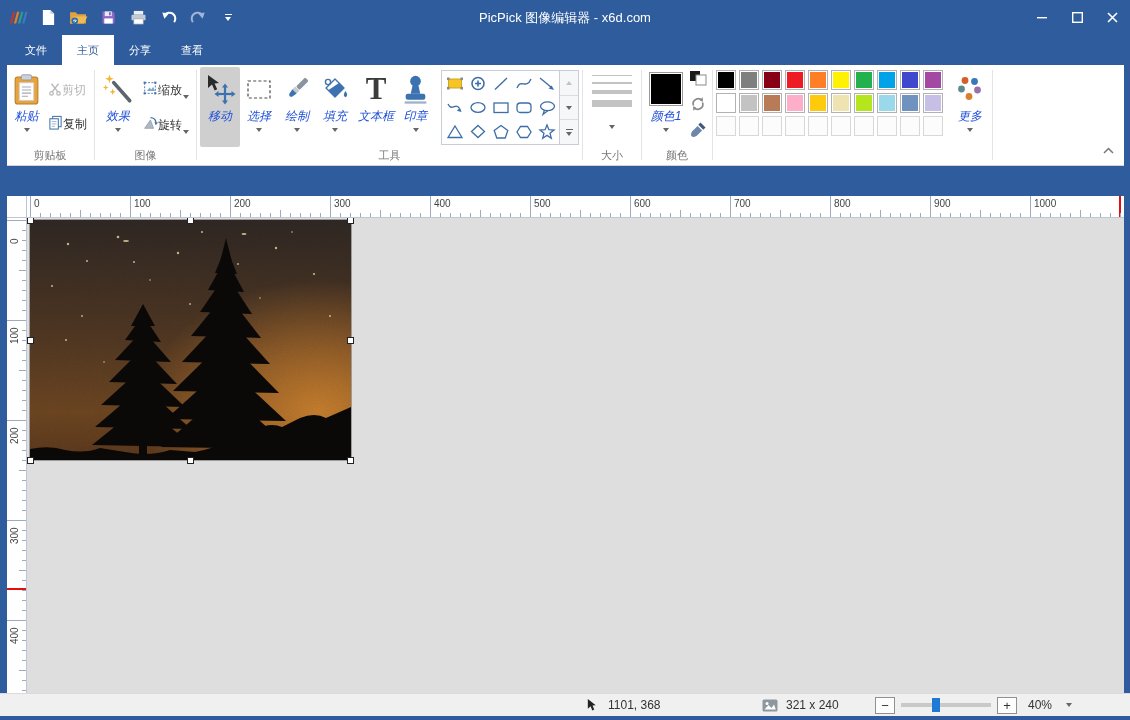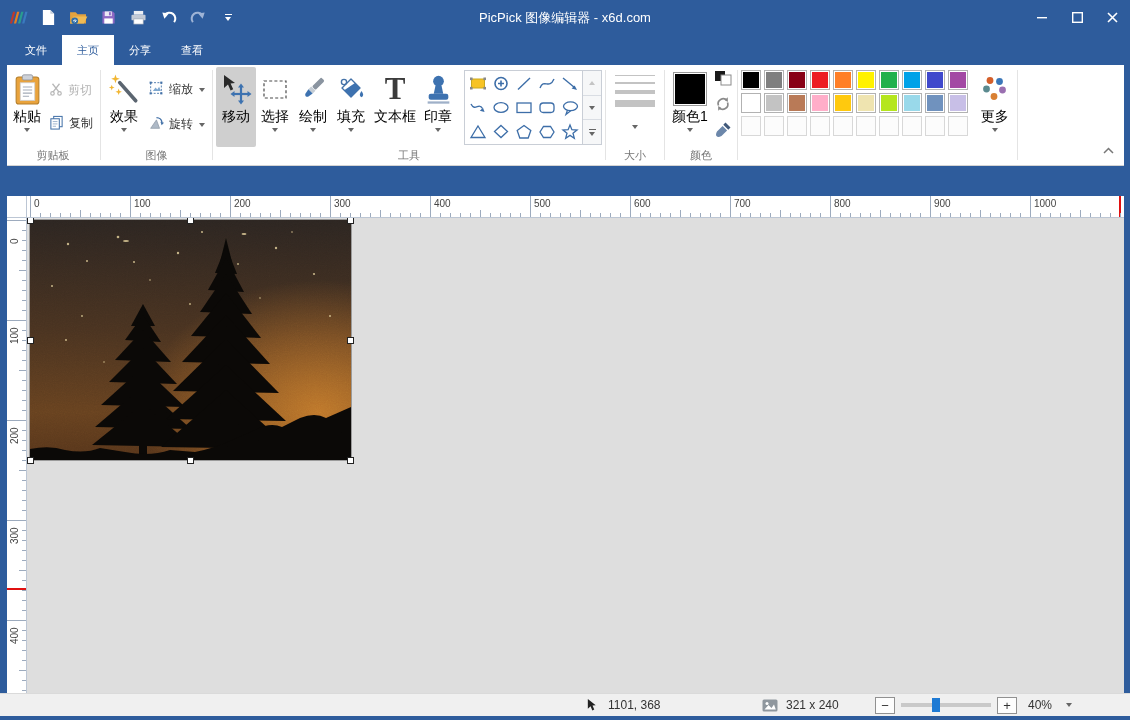--- a/index.html
+++ b/index.html
@@ -21,24 +21,24 @@
 
   
   .ribbon { position:absolute; top:65px; left:7px; width:1117px; height:101px; background:#fff; border-bottom:1px solid #d4d4d4; display:flex; }
   .rgroup { display:flex; flex-direction:column; padding:2px 2px 0; }
   .gcontent { display:flex; align-items:flex-start; height:82px; }
   .glabel { height:16px; line-height:13px; text-align:center; font-size:11px; color:#777; }
   .rsep { width:1px; background:#e4e4e4; margin:5px 1px; }
   .bigbtn { display:flex; flex-direction:column; align-items:center; height:80px; padding:3px 4px 0; border-radius:2px; }
   .bigbtn.selected { background:#cfcfcf; }
   .bigbtn .ic { height:38px; display:flex; align-items:center; justify-content:center; }
-  .bigbtn .bl { font-size:14px; color:#000000; line-height:16px; white-space:nowrap; }
+  .bigbtn .bl { font-size:12px; color:#1d4ed8; line-height:16px; white-space:nowrap;font-style:italic; }
   .caret { width:0; height:0; border-left:3.5px solid transparent; border-right:3.5px solid transparent; border-top:4px solid #666; margin-top:4px; }
   .vstack { display:flex; flex-direction:column; justify-content:center; gap:16px; height:80px; padding:0 4px; }
-  .sbtn { display:flex; align-items:center; gap:5px; font-size:12px; color:#333; white-space:nowrap; }
+  .sbtn { display:flex; align-items:flex-end; font-size:12px; color:#333; white-space:nowrap; }
   .sbtn.disabled { color:#b4b4b4; }
   .sbtn .caret { margin:1px 0 0 1px; }
 
   .shapebox { display:flex; border:1px solid #c9ced6; height:75px; margin:3px 0 0 8px; background:#fff; }
   .shapegrid { display:grid; grid-template-columns:repeat(5,23px); grid-auto-rows:24px; padding:0 1px; align-content:center; }
   .shapecell { display:flex; align-items:center; justify-content:center; }
   .shapescroll { width:19px; display:flex; flex-direction:column; border-left:1px solid #c9ced6; }
   .sscbtn { flex:1; display:flex; align-items:center; justify-content:center; background:#f6f7f8; border-bottom:1px solid #d9dde3; }
   .sscbtn:last-child { border-bottom:none; }
   .tri-up { width:0; height:0; border-left:3.5px solid transparent; border-right:3.5px solid transparent; border-bottom:4px solid #c4c4c4; }

